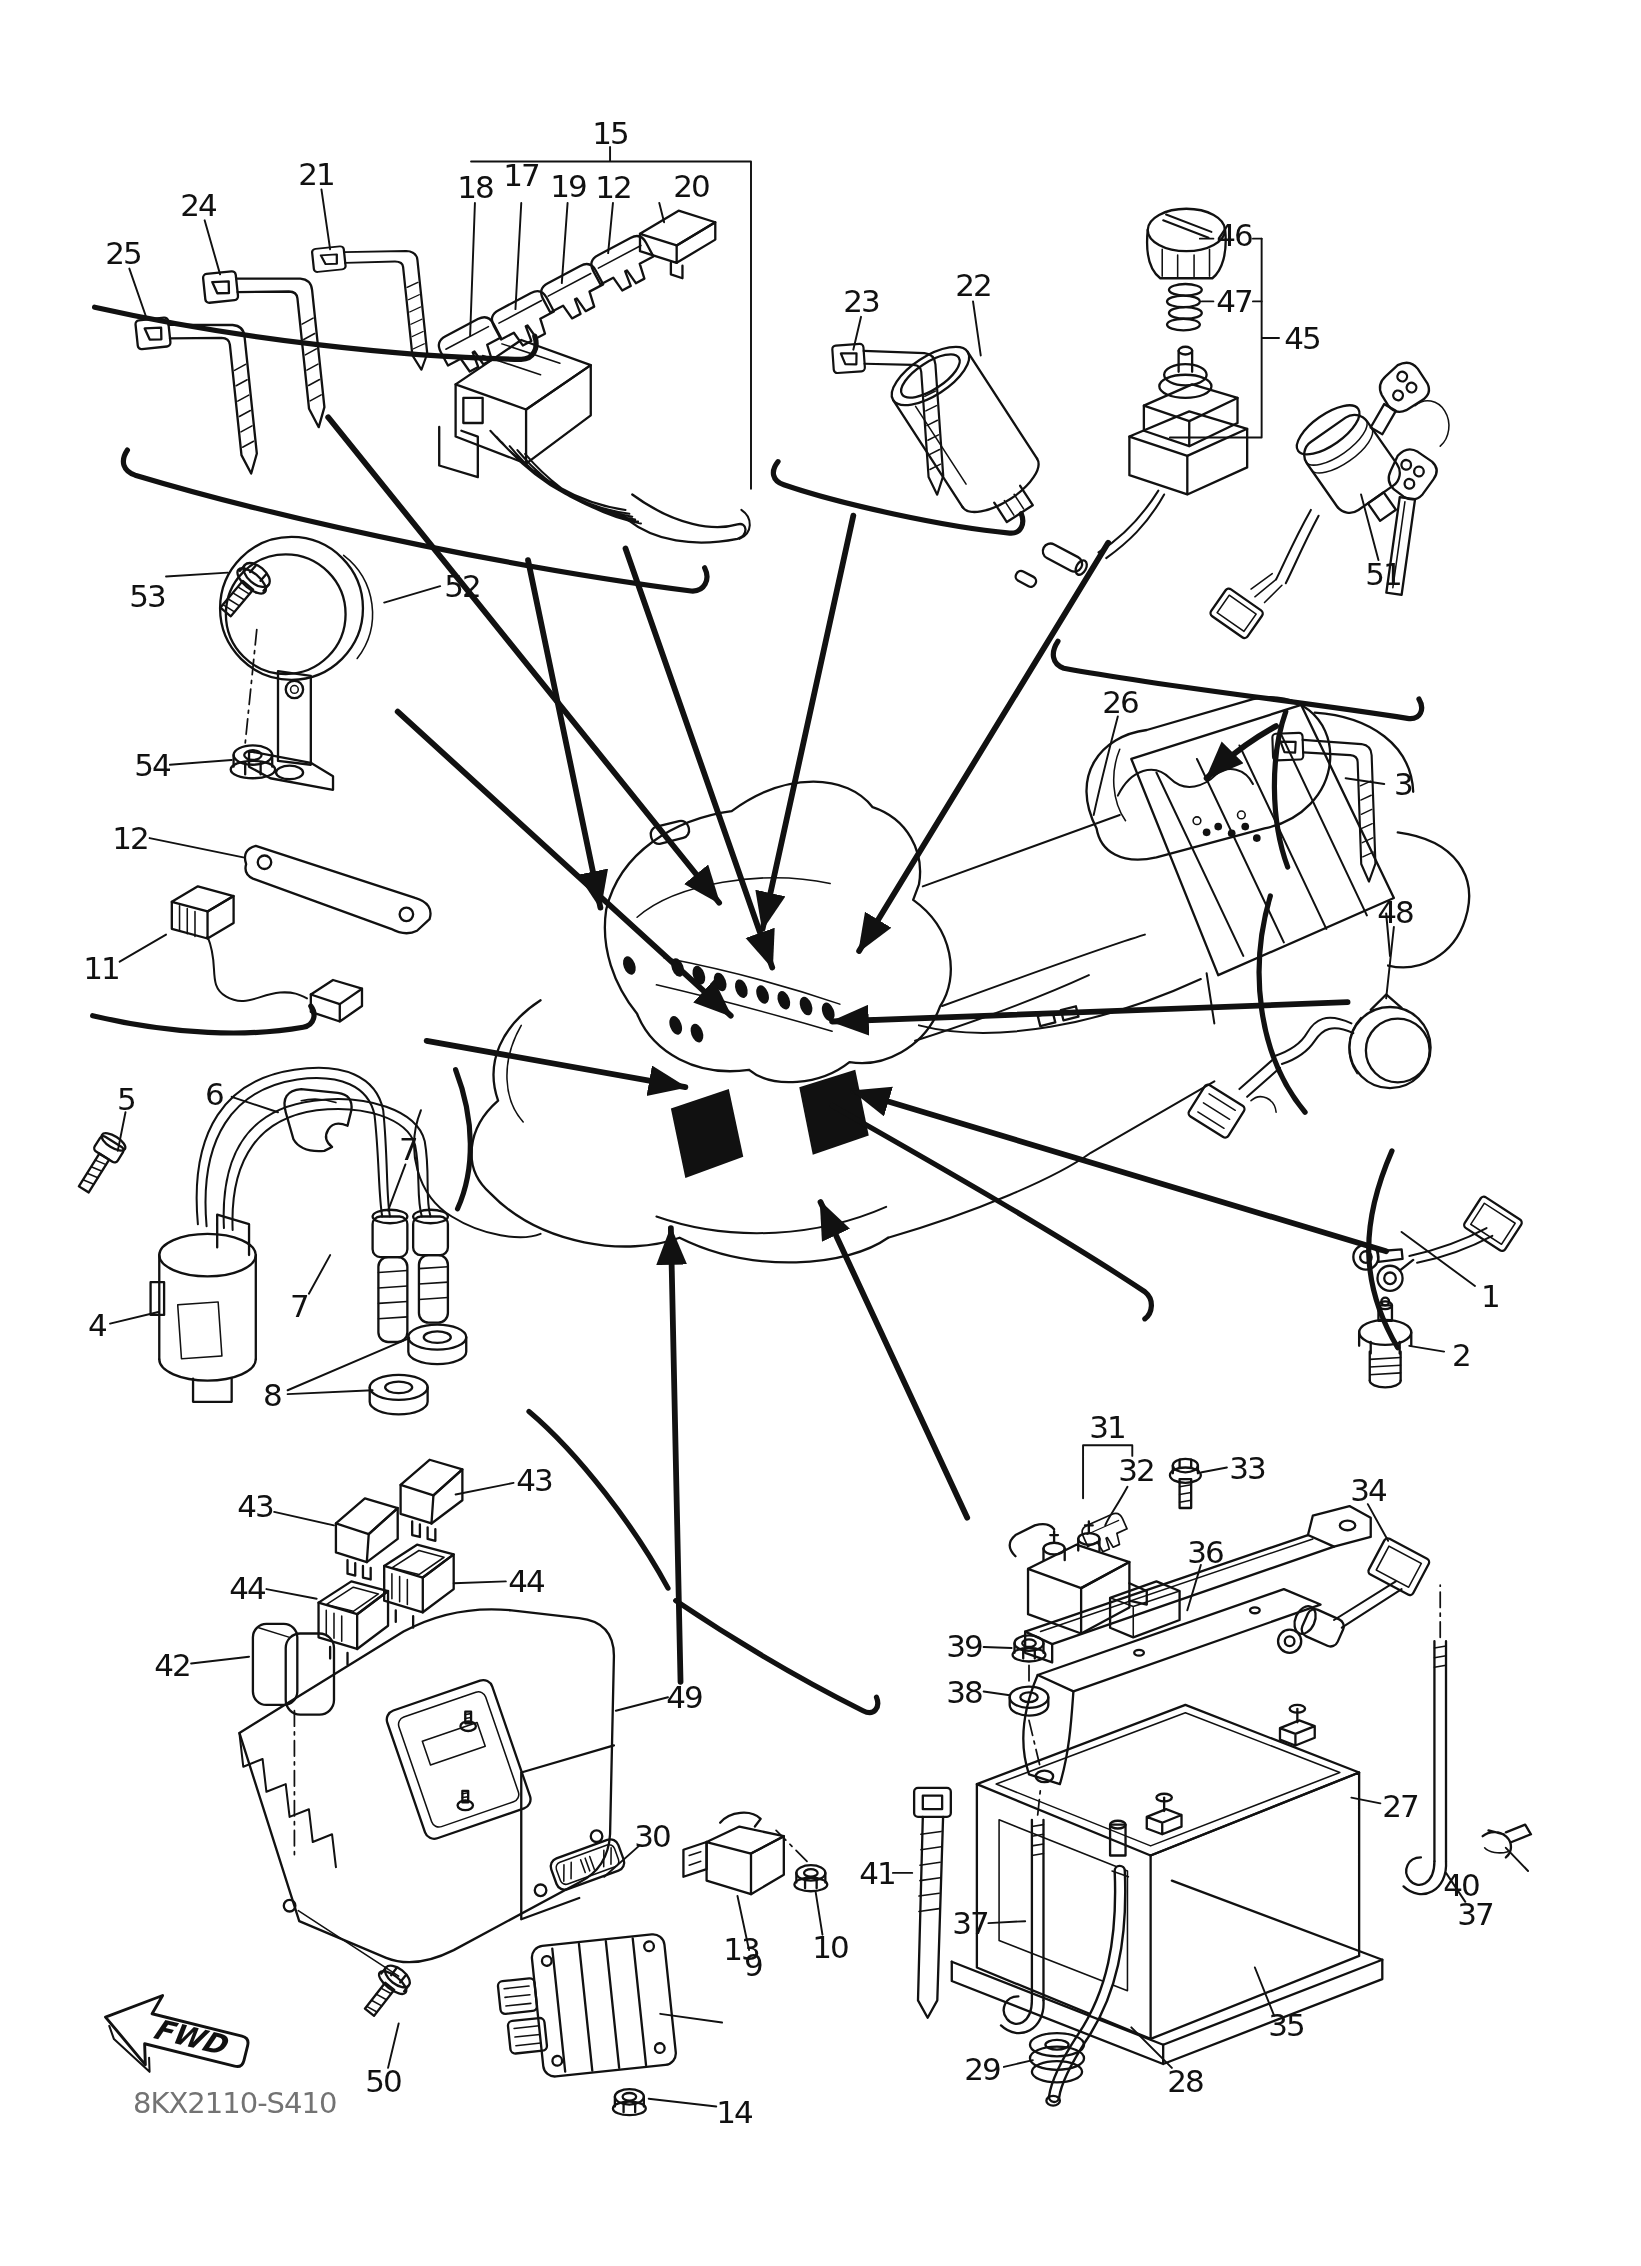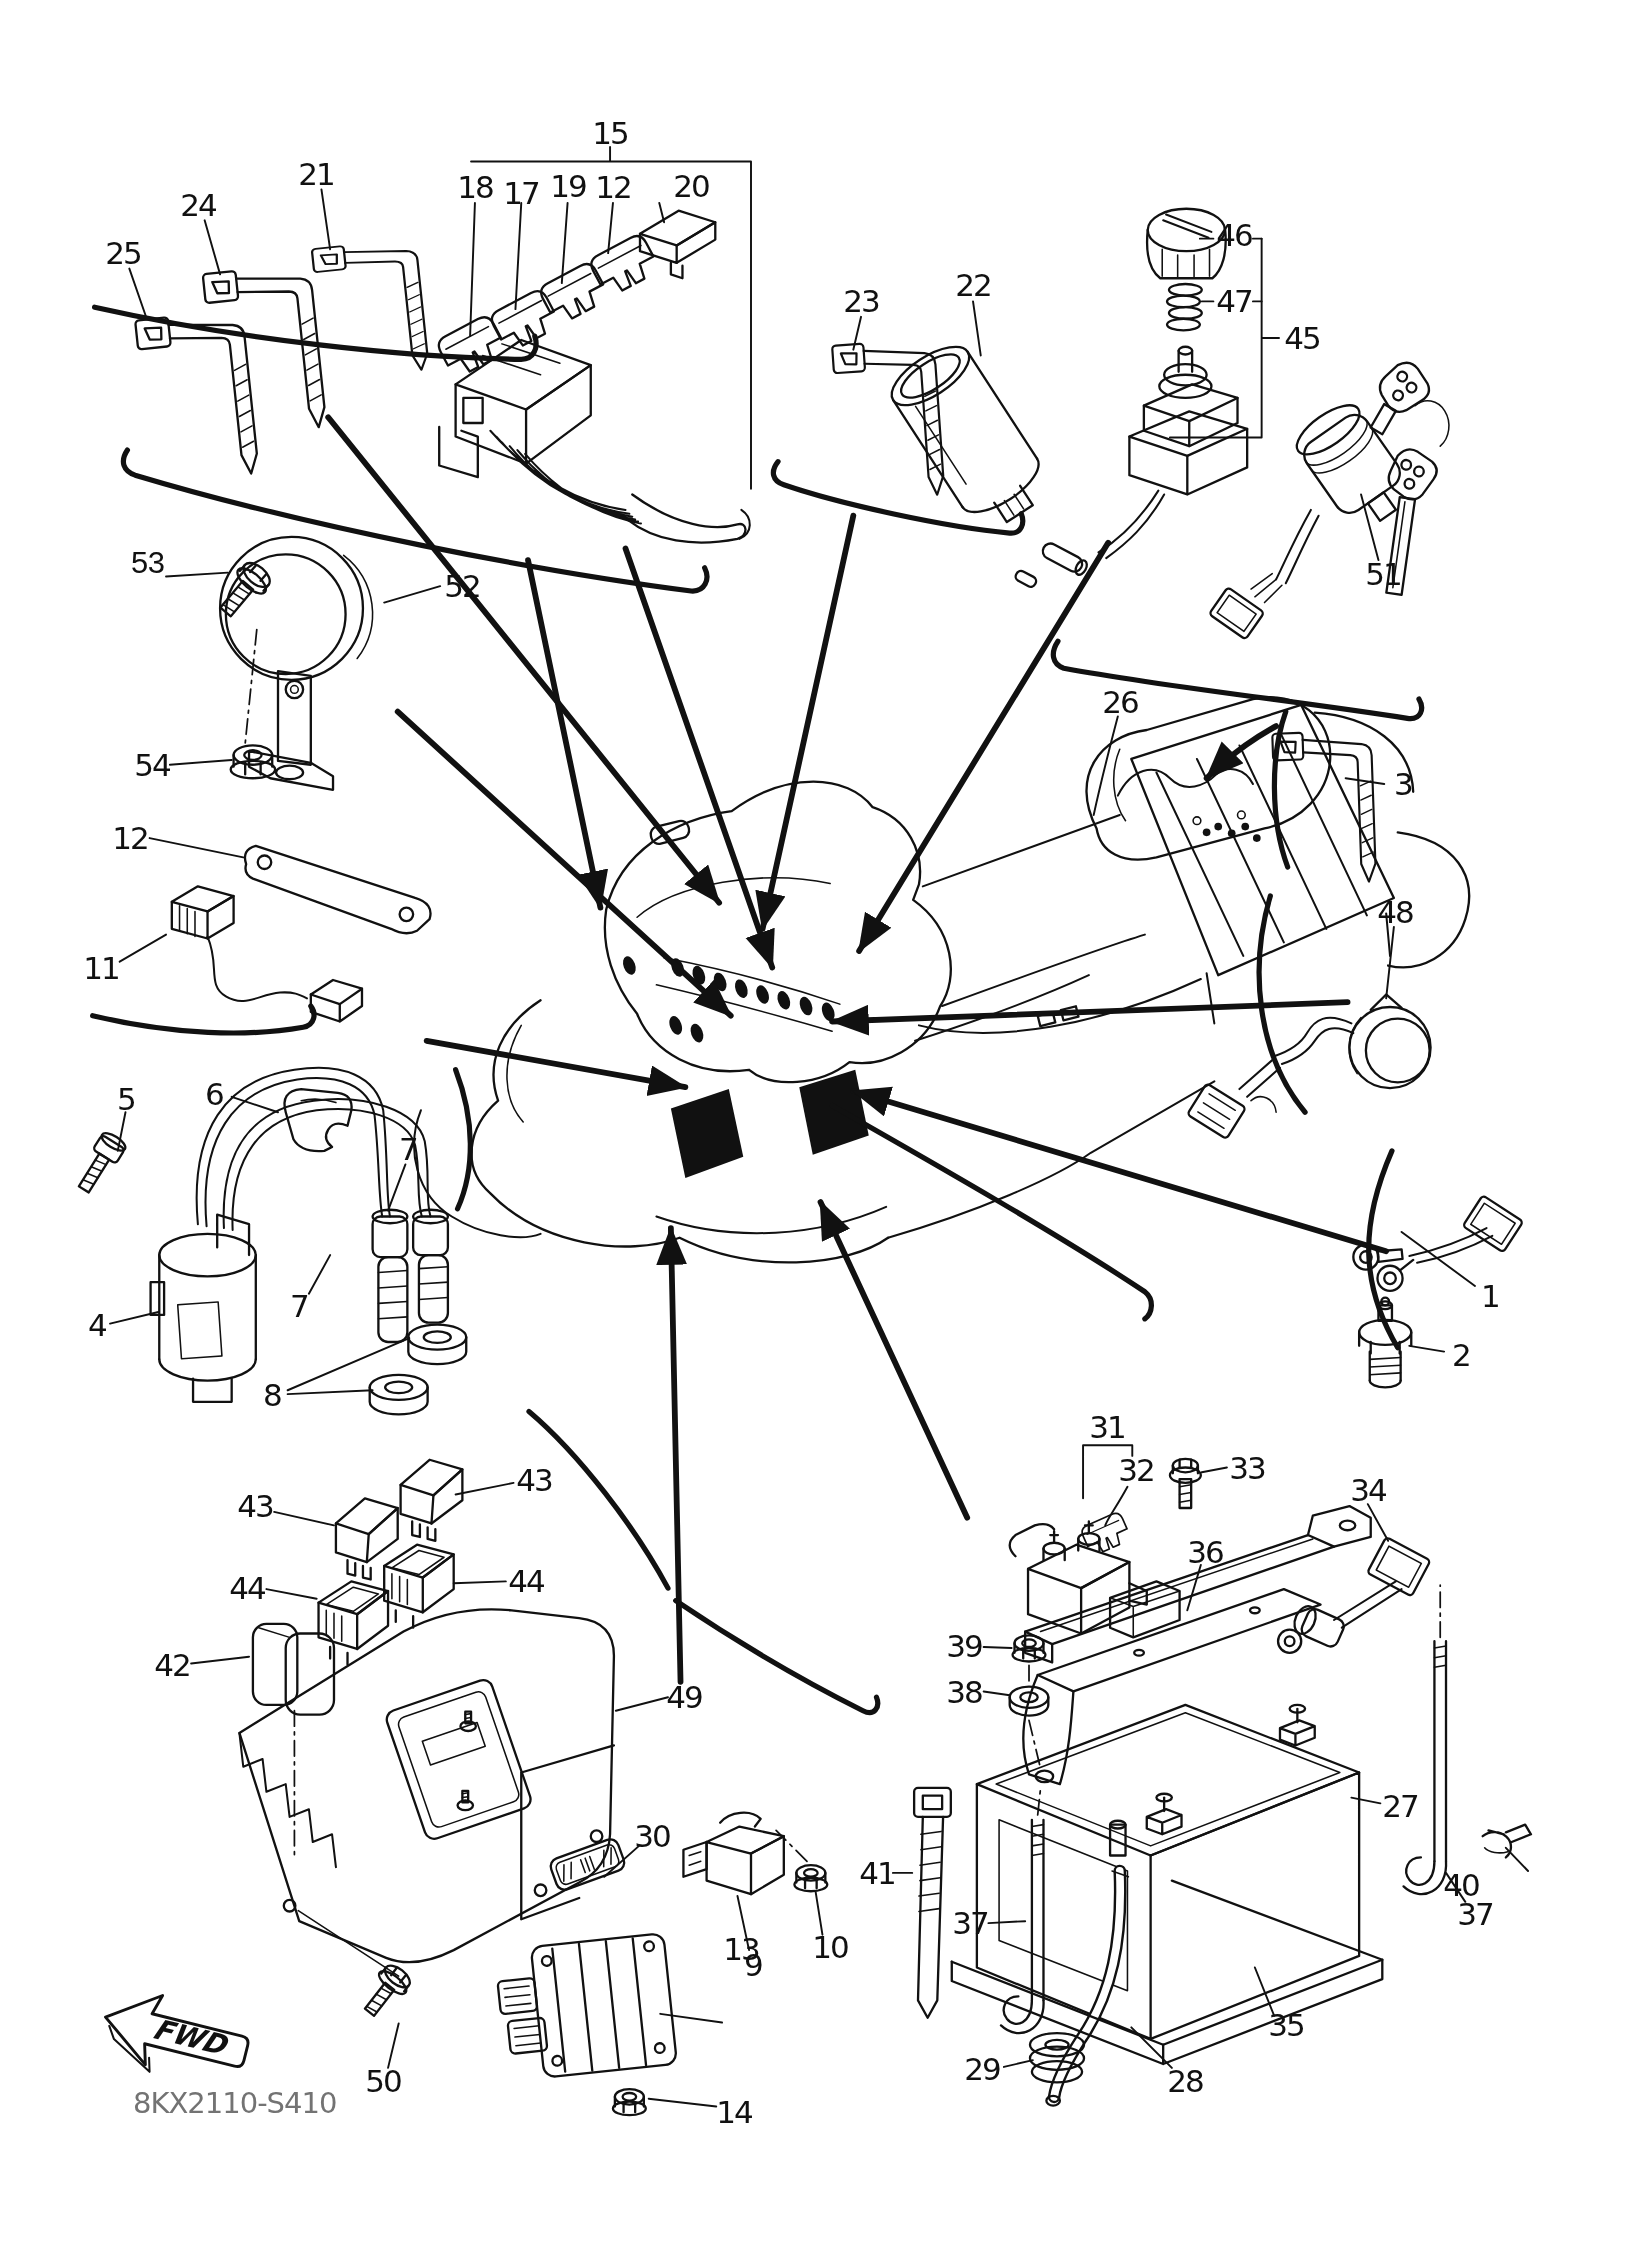--- a/index.html
+++ b/index.html
@@ -610,34 +610,34 @@
   <g transform="translate(152,2100) rotate(14)">
     <path d="M-44,0 L8,-36 L2,-15 L98,-15 Q106,-15 106,-7 L106,9 Q106,17 98,17 L2,17 L8,38 Z" style="stroke-width:3"></path>
     <path class="t2" d="M-38,8 L-30,20 L14,44 L10,30"></path>
     <text x="10" y="9" transform="skewX(-10)" style="font:italic 700 29px 'DejaVu Sans',sans-serif">FWD</text>
   </g>
 </svg>
 
 <div class="callout-layer">
       <div class="callout" style="left: 610px; top: 133px;">15</div>
       <div class="callout" style="left: 475px; top: 187px;">18</div>
-      <div class="callout" style="left: 521px; top: 193px;">17</div>
+      <div class="callout" style="left: 521px; top: 175px;">17</div>
       <div class="callout" style="left: 568px; top: 186px;">19</div>
       <div class="callout" style="left: 613px; top: 187px;">12</div>
       <div class="callout" style="left: 691px; top: 186px;">20</div>
       <div class="callout" style="left: 316px; top: 174px;">21</div>
       <div class="callout" style="left: 198px; top: 205px;">24</div>
       <div class="callout" style="left: 123px; top: 253px;">25</div>
       <div class="callout" style="left: 861px; top: 301px;">23</div>
       <div class="callout" style="left: 973px; top: 285px;">22</div>
       <div class="callout" style="left: 1234px; top: 235px;">46</div>
       <div class="callout" style="left: 1234px; top: 301px;">47</div>
       <div class="callout" style="left: 1302px; top: 338px;">45</div>
       <div class="callout" style="left: 1383px; top: 574px;">51</div>
-      <div class="callout" style="left: 147px; top: 564px; font-family: Liberation Mono, monospace;">53</div>
+      <div class="callout" style="left: 147px; top: 596px;">53</div>
       <div class="callout" style="left: 462px; top: 586px;">52</div>
       <div class="callout" style="left: 152px; top: 765px;">54</div>
       <div class="callout" style="left: 130px; top: 838px; text-align: right;">12</div>
       <div class="callout" style="left: 101px; top: 968px;">11</div>
       <div class="callout" style="left: 1120px; top: 702px;">26</div>
       <div class="callout" style="left: 1403px; top: 784px;">3</div>
       <div class="callout" style="left: 1395px; top: 912px;">48</div>
       <div class="callout" style="left: 126px; top: 1099px;">5</div>
       <div class="callout" style="left: 214px; top: 1094px;">6</div>
       <div class="callout" style="left: 408px; top: 1149px;">7</div>

